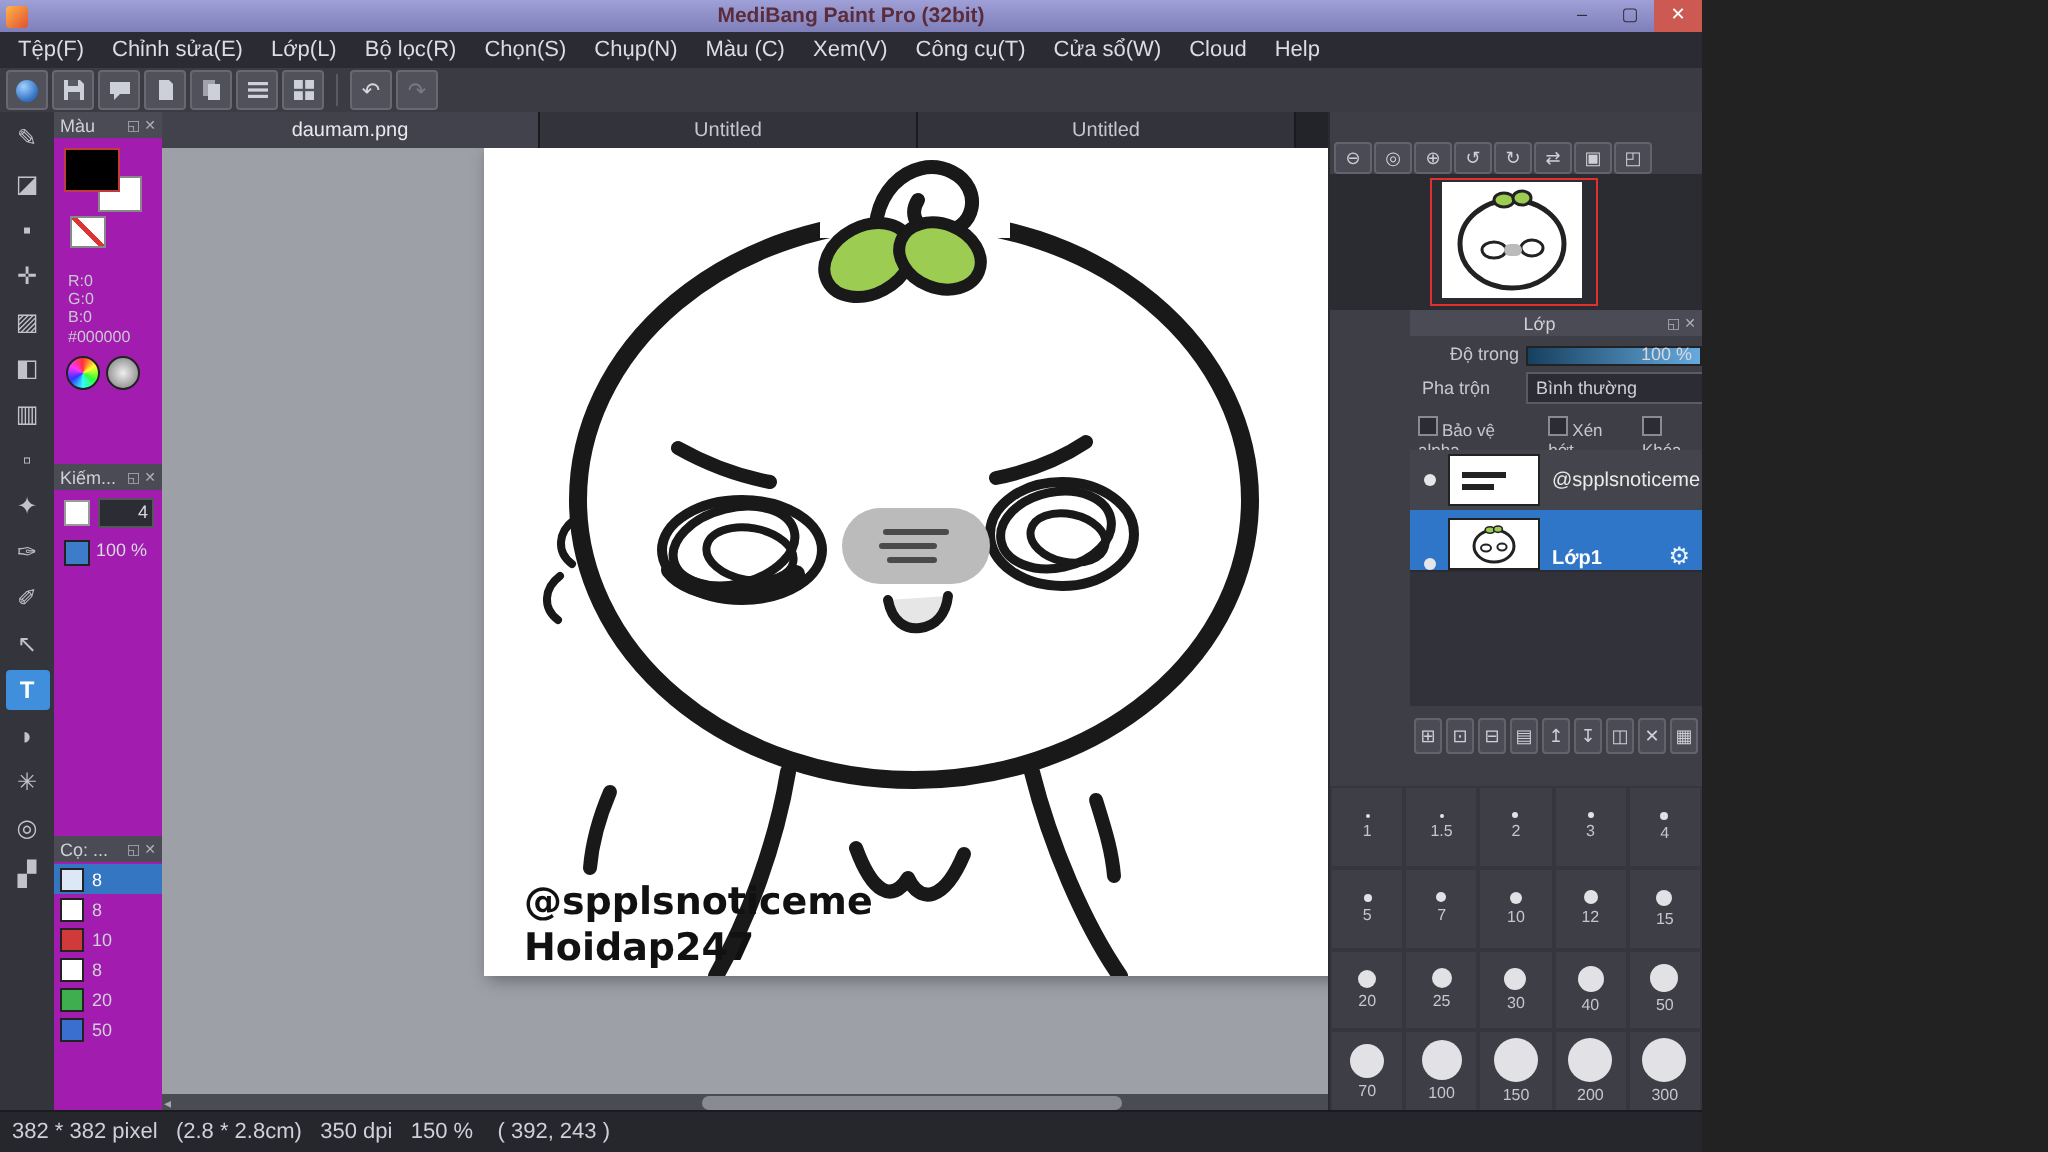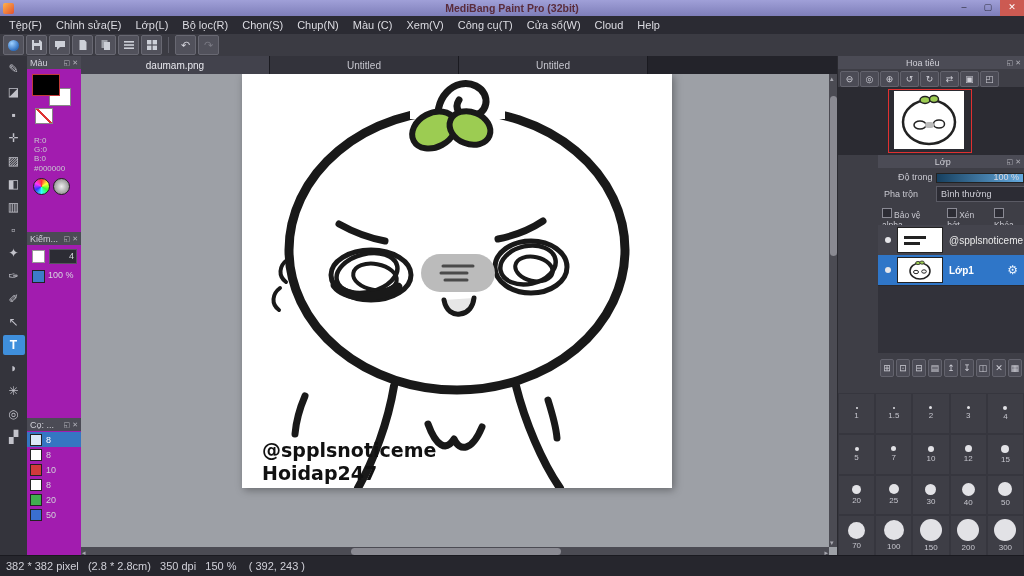--- a/index.html
+++ b/index.html
@@ -1,16 +1,16 @@
 <!DOCTYPE html>
 <html><head>
 <meta charset="utf-8">
 <style>
   html,body{margin:0;padding:0;background:#222;}
-  .app{position:relative;width:1024px;height:576px;overflow:hidden;background:#3e3e46;
+  .app{position:relative;width:851px;height:576px;overflow:hidden;background:#3e3e46;
        font-family:"Liberation Sans",sans-serif;font-size:11px;color:#d6d6d6;}
 
   
   .titlebar{position:absolute;top:0;left:0;right:0;height:16px;
             background:linear-gradient(#a0a0d8,#7e7eb9);display:flex;align-items:center;padding-left:3px;}
   .app-icon{width:11px;height:11px;border-radius:2px;background:linear-gradient(135deg,#ffb34d,#e2512f);}
   .title-text{position:absolute;left:0;right:0;text-align:center;font-size:10.5px;font-weight:bold;
               color:#5a2c3c;line-height:16px;}
   .win-controls{margin-left:auto;display:flex;height:16px;position:relative;z-index:2;}
   .win-btn{width:24px;text-align:center;line-height:15px;font-size:9px;color:#2e2e3e;}
@@ -97,21 +97,21 @@
              border:1px solid #222;}
   .lp-value{position:absolute;right:5px;font-size:9px;color:#d8d8e0;}
   .lp-dropdown{position:absolute;left:58px;top:31px;width:100px;height:14px;background:#2c2c34;
                border:1px solid #5a5a64;font-size:9px;color:#cfcfd7;display:flex;align-items:center;
                padding:0 4px;justify-content:space-between;}
   .lp-checks{position:absolute;top:53px;left:4px;display:flex;gap:7px;font-size:8.5px;color:#c8c8d0;align-items:center;}
   .chk{width:8px;height:8px;border:1px solid #8a8a94;background:#2c2c34;display:inline-block;margin-right:2px;}
   .layer-list{position:absolute;top:70px;left:0;right:0;height:128px;background:#32323a;}
   .layer-row{position:absolute;left:0;right:0;height:30px;display:flex;align-items:center;
              background:#44444d;border-bottom:1px solid #2a2a30;}
-  .layer-row.selected{background:#2f76c8;}
+  .layer-row.selected{background:#2f76c8;align-items:flex-end;}
   .eye-dot{width:6px;height:6px;border-radius:50%;background:#e6e6ea;margin:0 6px 0 7px;flex:0 0 auto;}
   .layer-thumb{width:44px;height:24px;background:#fff;border:1px solid #222;flex:0 0 auto;overflow:hidden;}
   .layer-name{margin-left:6px;font-size:10px;color:#eaeaea;flex:1;overflow:hidden;white-space:nowrap;}
   .layer-row.selected .layer-name{font-weight:bold;color:#fff;}
   .layer-gear{margin-right:6px;font-size:12px;color:#eaf4ff;}
   .layer-buttons{position:absolute;bottom:3px;left:2px;right:2px;height:18px;display:flex;gap:2px;}
   .lbtn{width:17px;height:16px;background:#4b4b55;border:1px solid #63636d;border-radius:2px;font-size:9px;
         color:#cfcfd7;display:flex;align-items:center;justify-content:center;}
   .lbtn.last{margin-left:auto;}
 
@@ -341,25 +341,20 @@
     </div>
     <div class="vscroll">
       <span class="sb-arrow" style="left:1px;top:0;">▴</span>
       <div class="vthumb"></div>
       <span class="sb-arrow" style="left:1px;bottom:0;">▾</span>
     </div>
   </div>
 
   <div class="rightcol">
 
-    <div class="panel-header" style="top:0;">
-      <span class="ph-title" style="text-align:center;">Hoa tiêu</span>
-      <span class="ph-ico">◱</span>
-      <span class="ph-ico">✕</span>
-    </div>
     <div class="nav-buttons">
       <div class="nbtn">⊖</div>
       <div class="nbtn">◎</div>
       <div class="nbtn">⊕</div>
       <div class="nbtn">↺</div>
       <div class="nbtn">↻</div>
       <div class="nbtn">⇄</div>
       <div class="nbtn">▣</div>
       <div class="nbtn">◰</div>
     </div>

